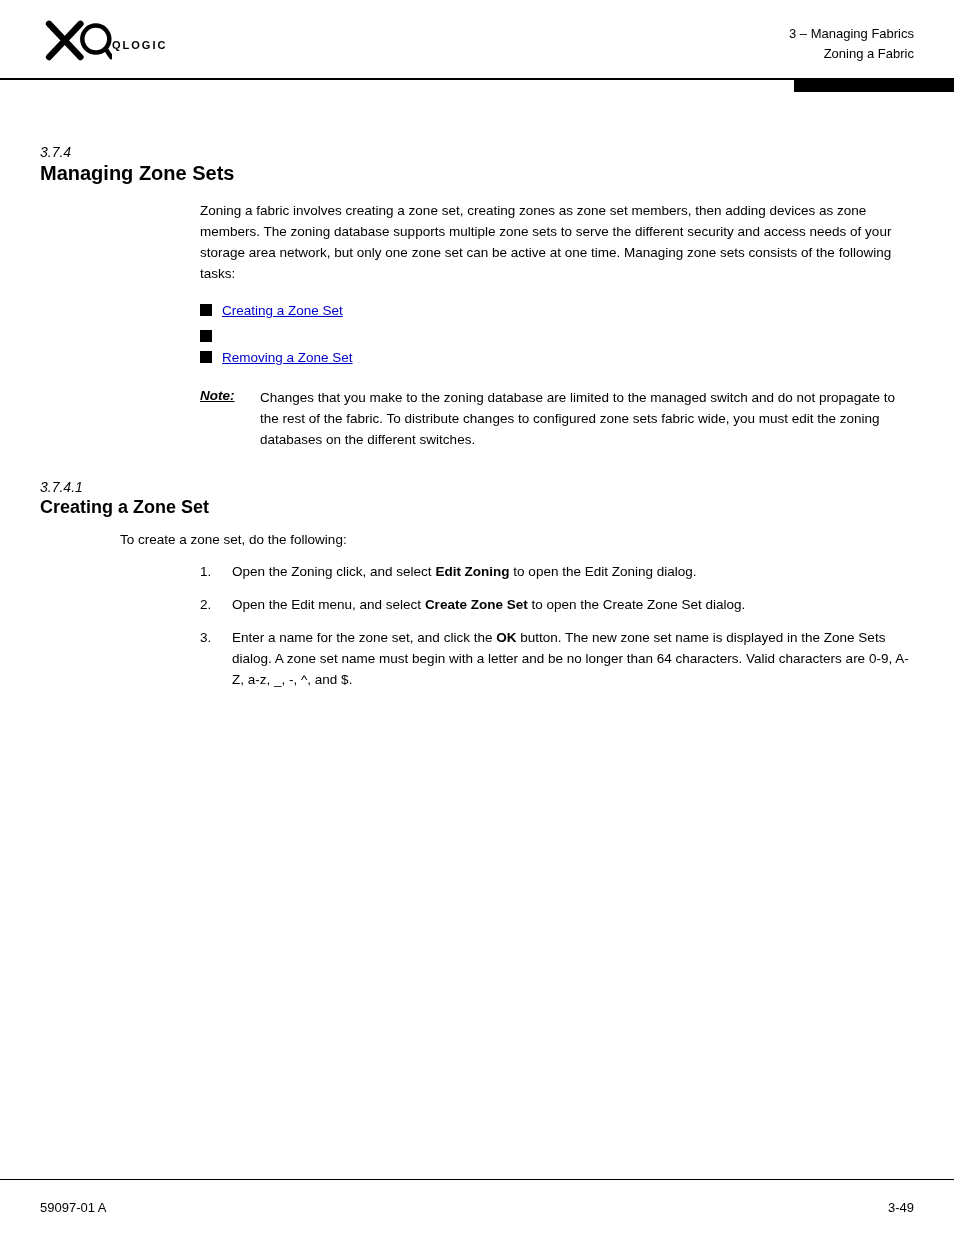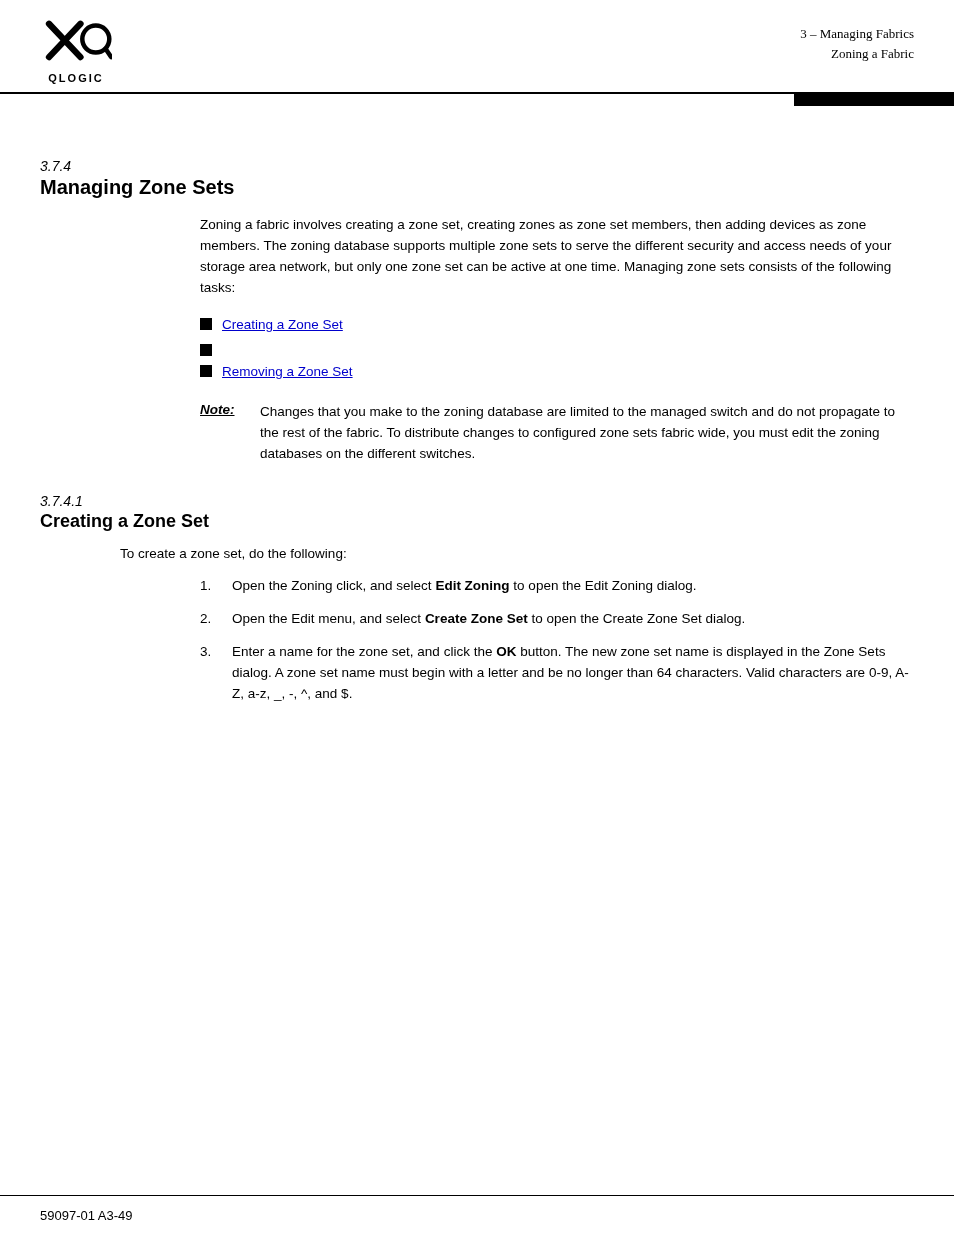--- a/index.html
+++ b/index.html
@@ -19,21 +19,21 @@
       display: flex;
       align-items: flex-start;
       justify-content: space-between;
       padding: 18px 40px 0 40px;
       border-bottom: 2px solid #000;
       padding-bottom: 8px;
     }
 
     .logo-container {
       display: flex;
-      flex-direction: column;
+      flex-direction: row;
       align-items: center;
     }
 
     .logo-svg {
       width: 72px;
       height: 52px;
     }
 
     .logo-text {
       font-size: 11px;
@@ -45,21 +45,20 @@
 
     .header-right {
       text-align: right;
       font-size: 13px;
       line-height: 1.5;
       padding-top: 6px;
     }
 
     .header-right .chapter {
       display: block;
-      font-family: Liberation Serif, serif;
     }
 
     .black-tab {
       position: absolute;
       right: 0;
       top: -2px;
       width: 160px;
       height: 14px;
       background: #000;
     }
@@ -188,24 +187,24 @@
     .step-text {
       flex: 1;
     }
 
     
     .footer {
       position: absolute;
       bottom: 0;
       left: 0;
       right: 0;
-      padding: 12px 40px;
+      padding: 20px 40px;
       border-top: 1px solid #000;
       display: flex;
-      justify-content: flex-start;
+      justify-content: space-between;
       align-items: center;
       font-size: 13px;
     }
   </style>
 </head>
 <body>
 
 <div class="header">
   <div class="logo-container">
 

